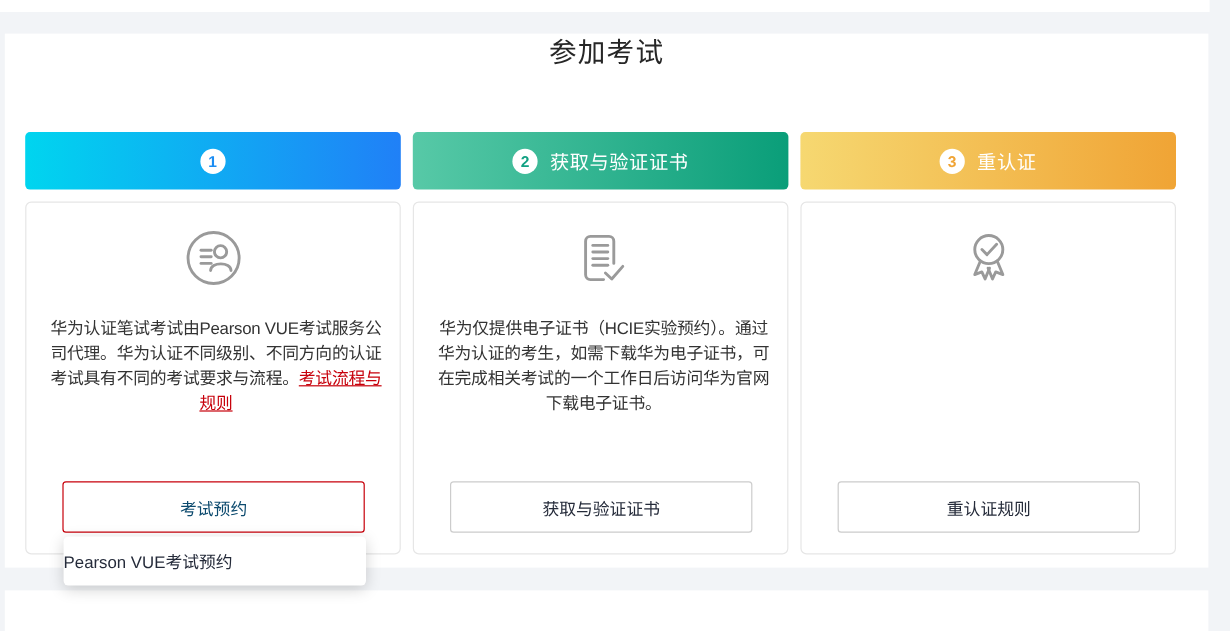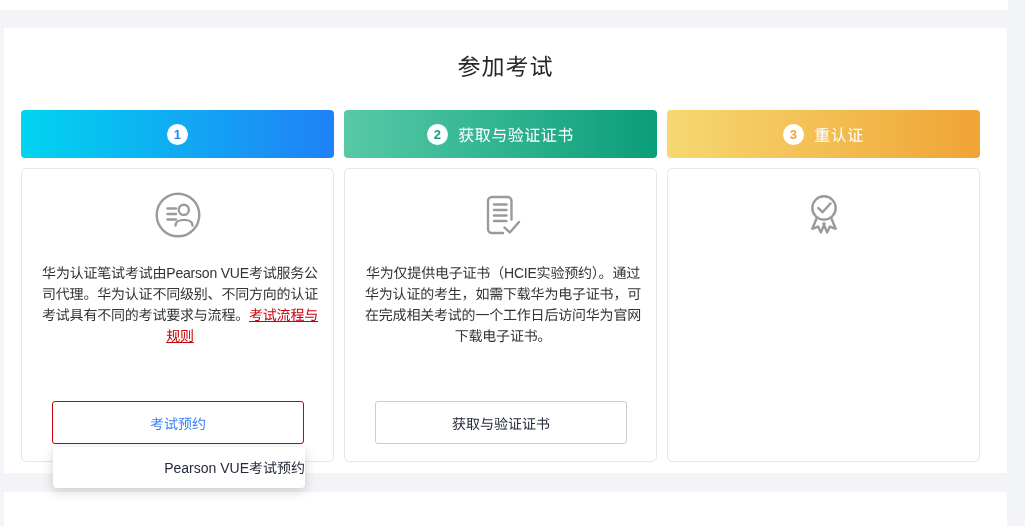--- a/index.html
+++ b/index.html
@@ -17,21 +17,21 @@
   }
   .section-main {
     position: absolute; left: 4px; top: 28px;
     width: 1003px; height: 445px; background: #fff;
   }
   .section-bottom {
     position: absolute; left: 4px; top: 492px;
     width: 1003px; height: 34px; background: #fff;
   }
   .section-title {
-    position: absolute; top: 24px; left: 0; width: 100%;
+    position: absolute; top: 1px; left: 0; width: 100%;
     text-align: center;
     font-size: 23px; line-height: 30px;
     color: #262626; font-weight: 400;
     letter-spacing: 1px;
   }
   .col { position: absolute; top: 82px; width: 313px; }
   .col.c1 { left: 17px; }
   .col.c2 { left: 340px; }
   .col.c3 { left: 663px; }
   .col-header {
@@ -66,31 +66,31 @@
     letter-spacing: -0.2px; text-align: center;
   }
   .text-link { color: #c7000b; text-decoration: underline; cursor: pointer; }
   .card-button {
     position: absolute; left: 30px; top: 232px;
     width: 252px; height: 43px;
     background: #fff; border-radius: 3px;
     font-size: 14px; cursor: pointer;
     font-family: inherit;
   }
-  .card-button.danger { border: 1px solid #c7000b; color: #3b82f6; }
+  .card-button.danger { border: 1px solid #c7000b; color: #0c4a6e; }
   .card-button.plain  { border: 1px solid #cccccc; color: #252b3a; }
   .dropdown {
     position: absolute; left: 53px; top: 447px; width: 252px;
     background: #fff; border-radius: 4px;
     box-shadow: 0 3px 12px rgba(0,0,0,0.18);
     padding: 7px 0 6px 0; z-index: 30;
   }
   .dropdown-item {
     height: 28px; line-height: 28px;
-    text-align: right; font-size: 14px; color: #252b3a;
+    text-align: left; font-size: 14px; color: #252b3a;
     cursor: pointer;
   }
 </style>
 </head>
 <body>
 
 <div class="strip-top"></div>
 
 <div class="section-main">
   <h2 class="section-title">参加考试</h2>
@@ -141,20 +141,21 @@
       <span class="step-badge">3</span>
       <span>重认证</span>
     </div>
     <div class="card">
       <svg class="card-icon" viewBox="0 0 48 48">
         <path d="M17 26.5 L12.3 37.8 L18.2 35.6 L20.9 41.4 L24.6 32.5"></path>
         <path d="M31 26.5 L35.7 37.8 L29.8 35.6 L27.1 41.4 L23.4 32.5"></path>
         <circle cx="24" cy="17" r="11.7"></circle>
         <path d="M18.3 17 l4.2 4.2 L30.5 12.5"></path>
       </svg>
+      <button class="card-button plain">重认证规则</button>
     </div>
   </div>
 </div>
 
 <div class="section-bottom"></div>
 
 <div class="dropdown">
   <div class="dropdown-item">Pearson VUE考试预约</div>
 </div>
 

